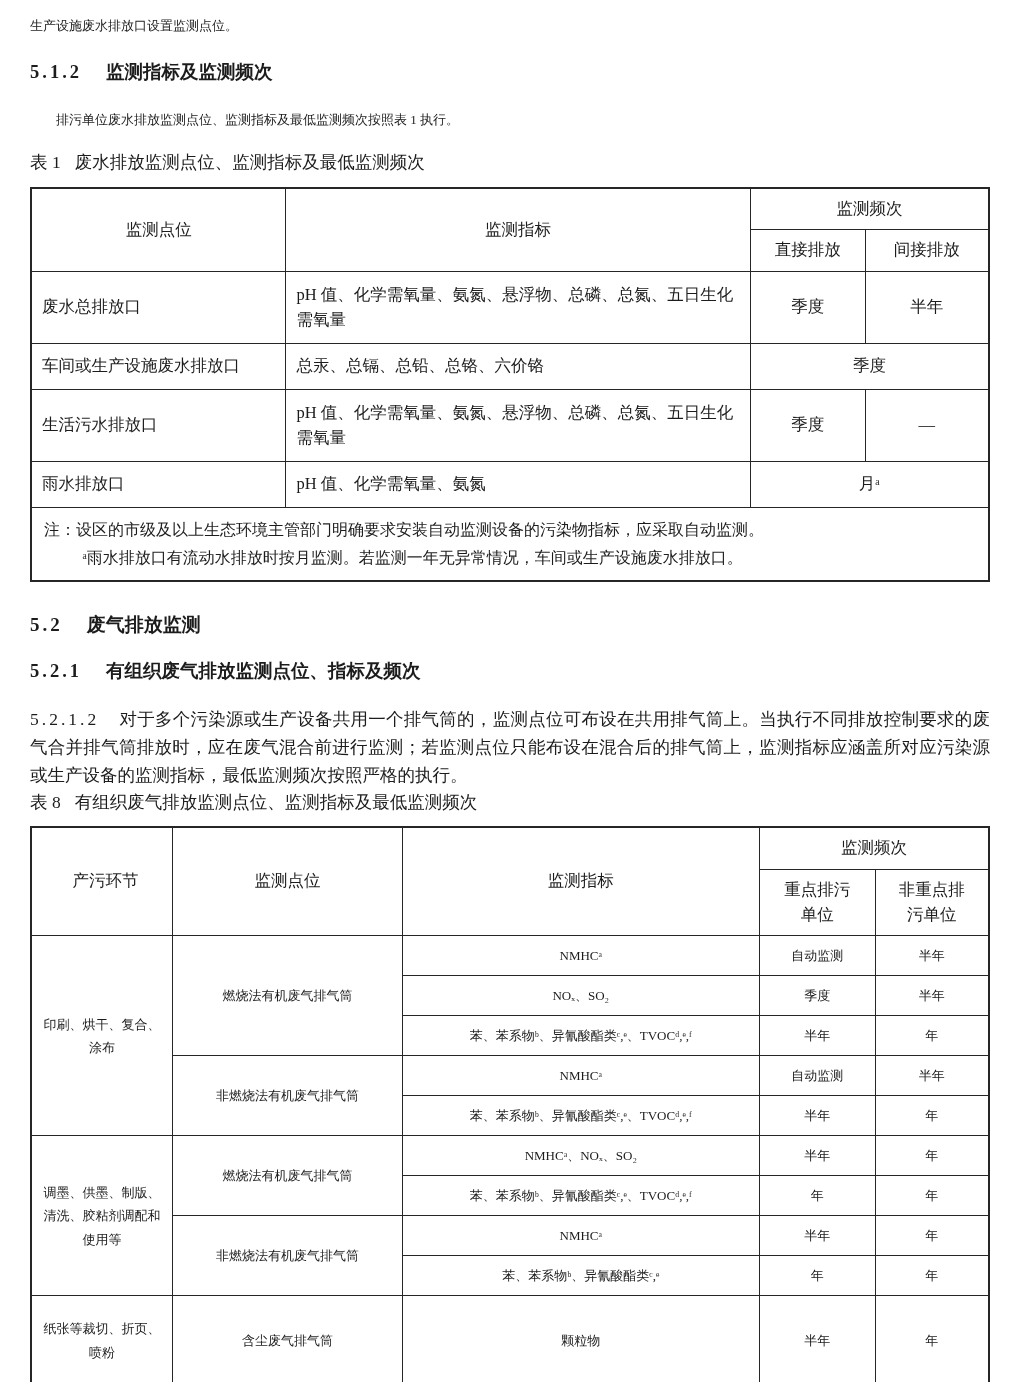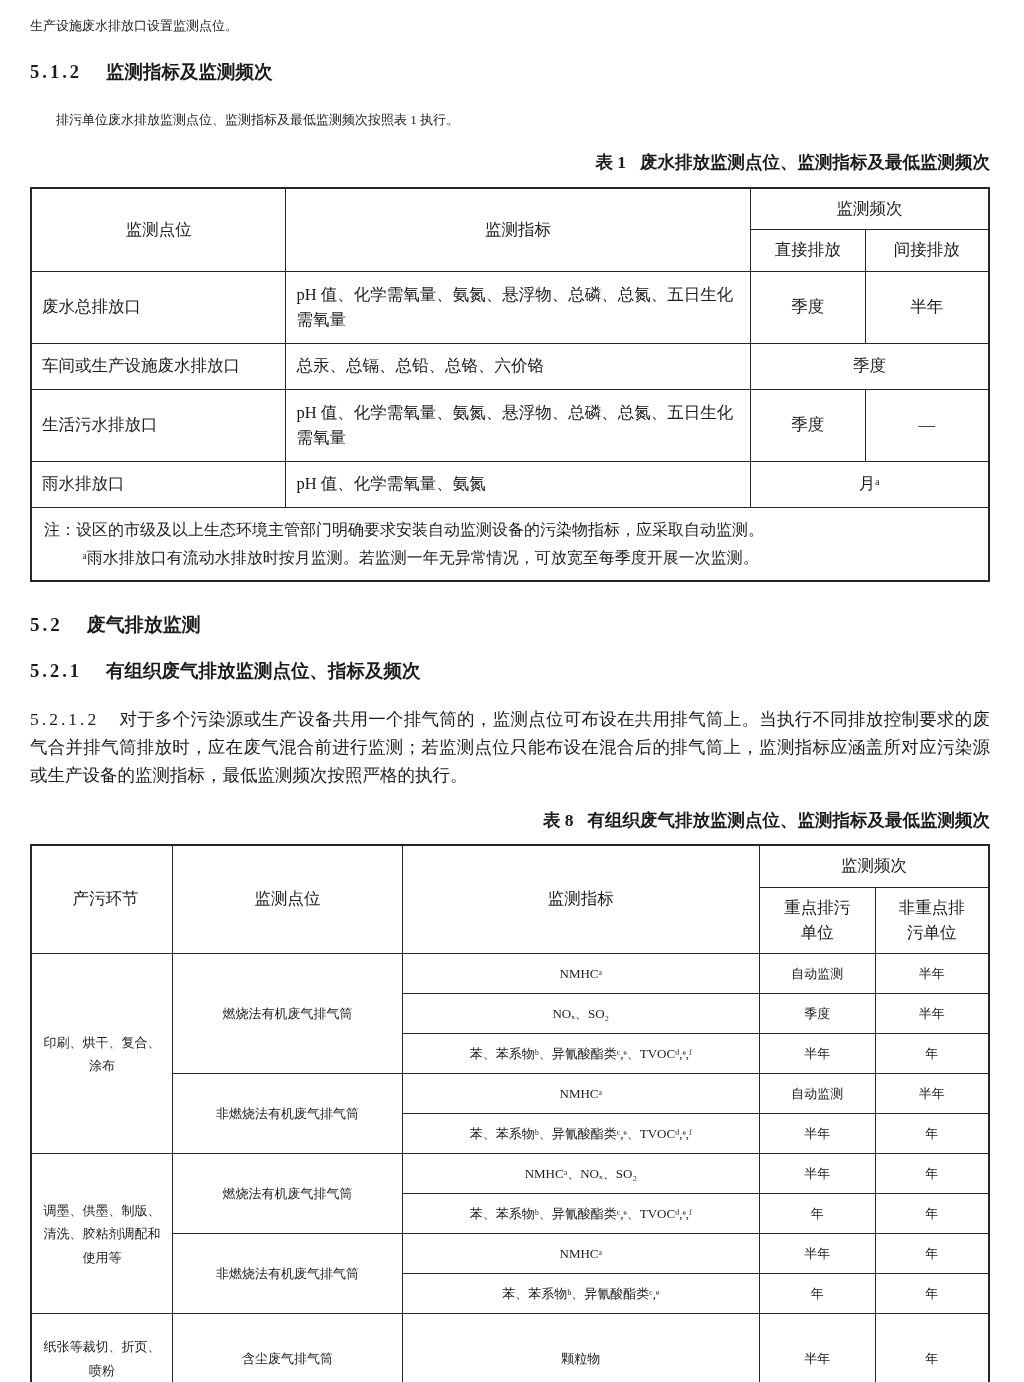--- a/index.html
+++ b/index.html
@@ -21,21 +21,21 @@
   .indent { text-indent:2em; }
 
   .heading {
     font-size:18.5px; font-weight:bold; line-height:1.4;
   }
   .heading .h-num { letter-spacing:3px; margin-right:24px; }
   .num-para { font-size:17.5px; line-height:1.62; text-align:justify; }
   .num-para .p-num { letter-spacing:3px; margin-right:20px; }
 
   .caption {
-    text-align:right; font-weight:bold; font-size:17.5px; line-height:1.4;
+    text-align:left; font-weight:normal; font-size:17.5px; line-height:1.4;
   }
   .caption .cap-label { margin-right:14px; }
 
   table {
     border-collapse:collapse; width:100%;
     border:2px solid #262626;
     font-size:16.5px;
   }
   td, th {
     border:1px solid #262626;
@@ -123,37 +123,37 @@
           <td class="c">—</td>
         </tr>
         <tr>
           <td class="l">雨水排放口</td>
           <td class="l">pH 值、化学需氧量、氨氮</td>
           <td class="c" colspan="2">月ᵃ</td>
         </tr>
         <tr>
           <td colspan="4" class="note-cell l">
             <div>注：设区的市级及以上生态环境主管部门明确要求安装自动监测设备的污染物指标，应采取自动监测。</div>
-            <div class="note-line2">ᵃ雨水排放口有流动水排放时按月监测。若监测一年无异常情况，可放宽至每季度开展一次监测。</div>
+            <div class="note-line2">ᵃ雨水排放口有流动水排放时按月监测。若监测一年无异常情况，车间或生产设施废水排放口。</div>
           </td>
         </tr>
       </tbody>
     </table>
   </div>
 
   <h3 class="heading mb-md" style="font-size:19px;">
     <span class="h-num">5.2</span><span class="h-title">废气排放监测</span>
   </h3>
 
   <h3 class="heading mb-md">
     <span class="h-num">5.2.1</span><span class="h-title">有组织废气排放监测点位、指标及频次</span>
   </h3>
 
 
-  <p class="num-para" style="margin-bottom:18px;">
+  <p class="num-para" style="">
     <span class="p-num">5.2.1.2</span><span>对于多个污染源或生产设备共用一个排气筒的，监测点位可布设在共用排气筒上。当执行不同排放控制要求的废气合并排气筒排放时，应在废气混合前进行监测；若监测点位只能布设在混合后的排气筒上，监测指标应涵盖所对应污染源或生产设备的监测指标，最低监测频次按照严格的执行。</span>
   </p>
 
   <p class="caption mb-sm">
     <span class="cap-label">表 8</span><span>有组织废气排放监测点位、监测指标及最低监测频次</span>
   </p>
 
   <div class="t2-wrap">
     <table id="table2">
       <thead>

